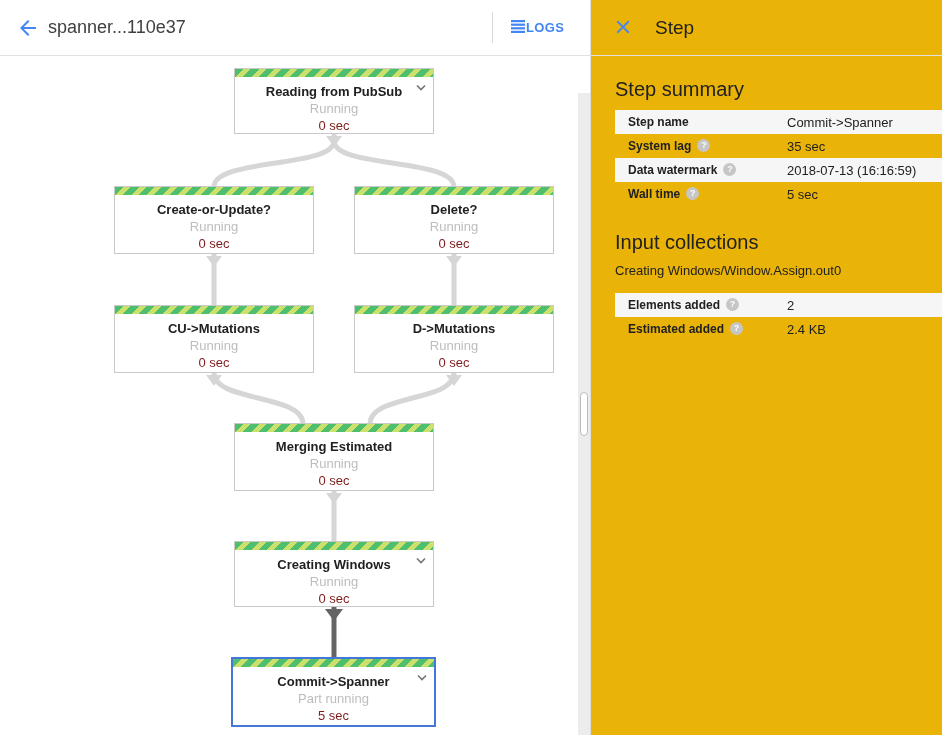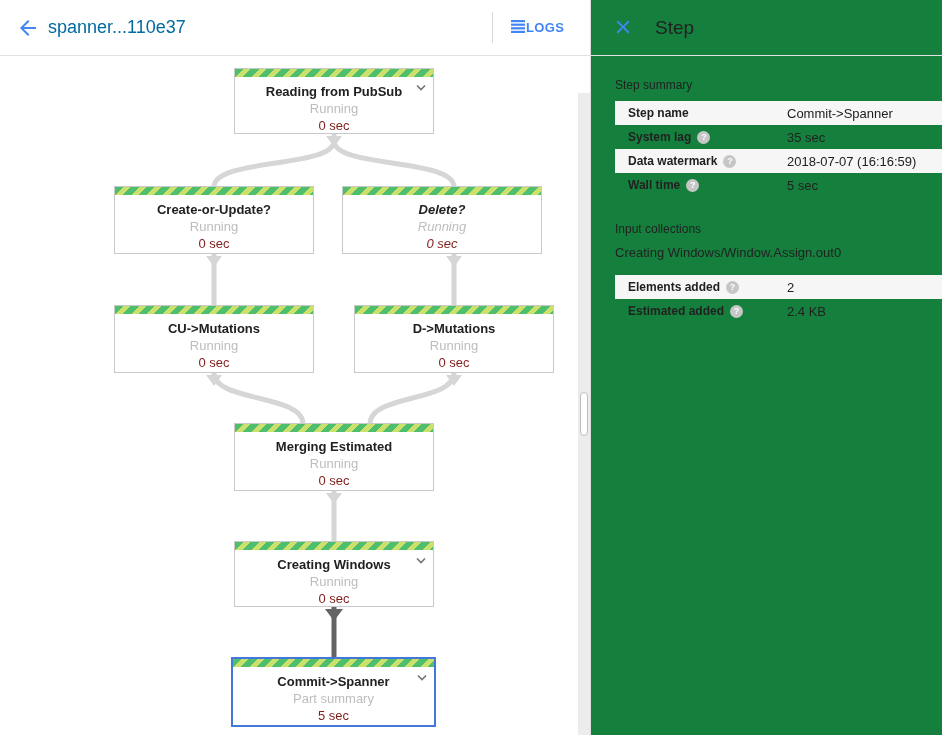--- a/index.html
+++ b/index.html
@@ -6,21 +6,21 @@
   html,body { width:942px; height:735px; overflow:hidden; background:#fff;
               font-family:"Liberation Sans", sans-serif; color:#212121; }
   .stage { position:relative; width:942px; height:735px; background:#fff; }
 
   
   .topbar { position:absolute; left:0; top:0; width:590px; height:56px;
             background:#fff; border-bottom:1px solid #e2e2e2; z-index:5; }
   .back-btn { position:absolute; left:16px; top:16px; width:24px; height:24px;
               cursor:pointer; }
   .job-title { position:absolute; left:48px; top:0; line-height:55px;
-               font-size:18px; color:#0369a1; }
+               font-size:18px; color:#404040; }
   .topbar-divider { position:absolute; left:492px; top:12px; width:1px; height:31px;
                     background:#d9d9d9; }
   .logs-button { position:absolute; left:510px; top:0; height:55px;
                  display:flex; align-items:center; cursor:pointer; }
   .logs-label { color:#4285f4; font-size:13px; font-weight:bold; letter-spacing:.4px; }
 
   
   .v-divider { position:absolute; left:590px; top:0; width:1px; height:735px;
                background:#dcdcdc; z-index:6; }
 
@@ -44,32 +44,32 @@
 
   
   .scroll-track { position:absolute; left:578px; top:37px; width:12px; height:642px;
                   background:#ececec; }
   .scroll-thumb { position:absolute; left:2px; top:299px; width:8px; height:44px;
                   background:#fff; border:1px solid #bdbdbd; border-radius:4px;
                   cursor:pointer; }
 
   
   .panel { position:absolute; left:591px; top:0; width:351px; height:735px;
-           background:#15803d; }
+           background:#eab308; }
   .panel-header { position:relative; height:56px; border-bottom:1px solid #e2e2e2; }
   .close-btn { position:absolute; left:21px; top:16px; width:22px; height:22px;
                cursor:pointer; }
   .panel-title { position:absolute; left:64px; top:0; line-height:55px;
                  font-size:19px; color:#212121; }
   .panel-body { padding-left:24px; }
-  .section-heading { margin-top:22px; font-size:12px; color:#212121; }
+  .section-heading { margin-top:22px; font-size:20px; color:#212121; }
   .kv-table { margin-top:9px; }
   .kv-row { display:flex; align-items:center; height:24px; font-size:13px; }
   .kv-row.alt { background:#f6f6f6; }
-  .kv-label { width:172px; padding-left:13px; display:flex; align-items:center;
+  .kv-label { width:172px; padding-left:13px; display:flex; 
               gap:6px; font-size:12px; font-weight:bold; color:#212121; }
   .kv-value { flex:1; color:#212121; }
   .help-icon { display:inline-block; width:13px; height:13px; border-radius:50%;
                background:#c6c6c6; color:#fff; font-size:9px; font-weight:bold;
                line-height:13px; text-align:center; cursor:pointer; }
   .collection-name { margin-top:9px; font-size:13px; color:#212121; }
   .ic-heading { margin-top:25px; }
   .ic-table { margin-top:15px; }
 </style>
 </head>
@@ -132,21 +132,21 @@
       </svg>
     </div>
 
     <div class="node h68" style="left:114px; top:130px;">
       <div class="stripe"></div>
       <div class="node-title">Create-or-Update?</div>
       <div class="node-status">Running</div>
       <div class="node-time">0 sec</div>
     </div>
 
-    <div class="node h68" style="left:342px; top:130px;font-style:italic;">
+    <div class="node h68" style="left:354px; top:130px;">
       <div class="stripe"></div>
       <div class="node-title">Delete?</div>
       <div class="node-status">Running</div>
       <div class="node-time">0 sec</div>
     </div>
 
     <div class="node h68" style="left:114px; top:249px;">
       <div class="stripe"></div>
       <div class="node-title">CU-&gt;Mutations</div>
       <div class="node-status">Running</div>
@@ -173,21 +173,21 @@
       <div class="node-status">Running</div>
       <div class="node-time">0 sec</div>
       <svg class="chevron" width="12" height="7" viewBox="0 0 12 7">
         <polyline points="2,1.5 6,5.5 10,1.5" fill="none" stroke="#757575" stroke-width="1.6"></polyline>
       </svg>
     </div>
 
     <div class="node selected" style="left:231px; top:601px;">
       <div class="stripe"></div>
       <div class="node-title">Commit-&gt;Spanner</div>
-      <div class="node-status">Part summary</div>
+      <div class="node-status">Part running</div>
       <div class="node-time">5 sec</div>
       <svg class="chevron" width="12" height="7" viewBox="0 0 12 7">
         <polyline points="2,1.5 6,5.5 10,1.5" fill="none" stroke="#757575" stroke-width="1.6"></polyline>
       </svg>
     </div>
 
     <div class="scroll-track">
       <div class="scroll-thumb"></div>
     </div>
   </div>
@@ -219,21 +219,21 @@
             <span>System lag</span>
             <span class="help-icon">?</span>
           </div>
           <div class="kv-value">35 sec</div>
         </div>
         <div class="kv-row alt">
           <div class="kv-label">
             <span>Data watermark</span>
             <span class="help-icon">?</span>
           </div>
-          <div class="kv-value">2018-07-07 (16:16:59)</div>
+          <div class="kv-value">2018-07-13 (16:16:59)</div>
         </div>
         <div class="kv-row">
           <div class="kv-label">
             <span>Wall time</span>
             <span class="help-icon">?</span>
           </div>
           <div class="kv-value">5 sec</div>
         </div>
       </div>
 

